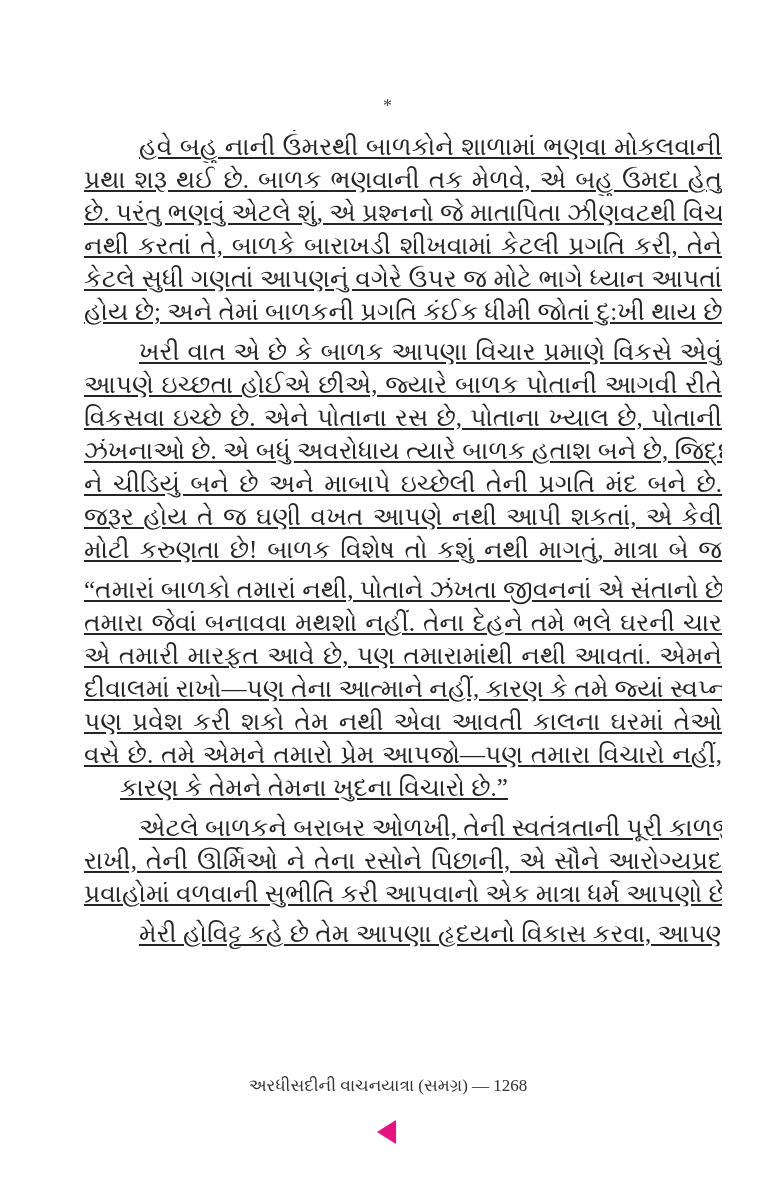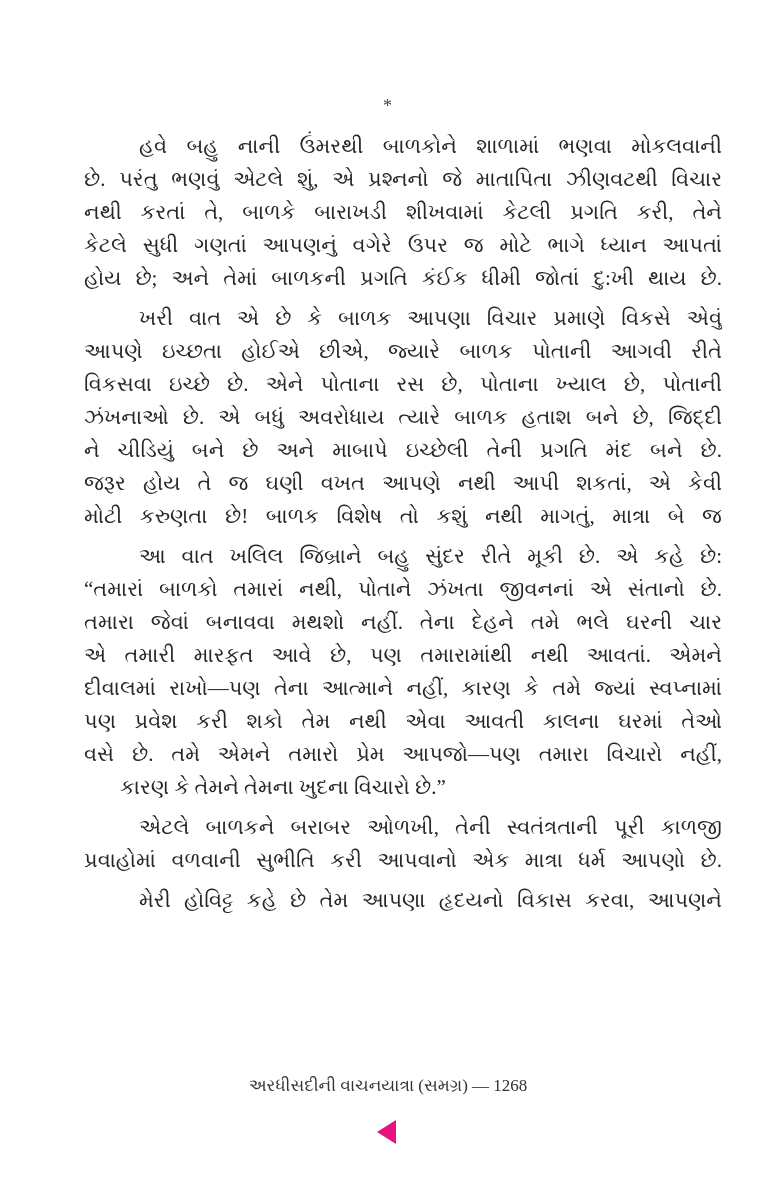--- a/index.html
+++ b/index.html
@@ -28,28 +28,29 @@
   .text-block {
     position: absolute;
     top: 130px;
     left: 84px;
     width: 638px;
   }
   .para {
     margin: 0 0 7px 0;
   }
   .line {
-    font-size: 21px;
+    font-size: 25px;
     line-height: 33px;
     white-space: nowrap;
     text-align: justify;
     
     text-align-last: justify;
     overflow: hidden;
     color: #262626;
+    text-decoration: underline;
   }
   .line.first {
     padding-left: 55px;
   }
   .line.short {
     text-align: left;
     text-align-last: left;
     margin-left: 36px;
   }
   .footer {
@@ -74,46 +75,47 @@
   }
 </style>
 </head>
 <body>
 
 <div class="divider-star">*</div>
 
 <div class="text-block">
     <div class="para">
       <div class="line first">હવે બહુ નાની ઉંમરથી બાળકોને શાળામાં ભણવા મોકલવાની</div>
+      <div class="line">પ્રથા શરૂ થઈ છે. બાળક ભણવાની તક મેળવે, એ બહુ ઉમદા હેતુ</div>
       <div class="line">છે. પરંતુ ભણવું એટલે શું, એ પ્રશ્નનો જે માતાપિતા ઝીણવટથી વિચાર</div>
       <div class="line">નથી કરતાં તે, બાળકે બારાખડી શીખવામાં કેટલી પ્રગતિ કરી, તેને</div>
       <div class="line">કેટલે સુધી ગણતાં આપણનું વગેરે ઉપર જ મોટે ભાગે ધ્યાન આપતાં</div>
       <div class="line">હોય છે; અને તેમાં બાળકની પ્રગતિ કંઈક ધીમી જોતાં દુ:ખી થાય છે.</div>
     </div>
     <div class="para">
       <div class="line first">ખરી વાત એ છે કે બાળક આપણા વિચાર પ્રમાણે વિકસે એવું</div>
       <div class="line">આપણે ઇચ્છતા હોઈએ છીએ, જ્યારે બાળક પોતાની આગવી રીતે</div>
       <div class="line">વિકસવા ઇચ્છે છે. એને પોતાના રસ છે, પોતાના ખ્યાલ છે, પોતાની</div>
       <div class="line">ઝંખનાઓ છે. એ બધું અવરોધાય ત્યારે બાળક હતાશ બને છે, જિદ્દી</div>
       <div class="line">ને ચીડિયું બને છે અને માબાપે ઇચ્છેલી તેની પ્રગતિ મંદ બને છે.</div>
       <div class="line">જરૂર હોય તે જ ઘણી વખત આપણે નથી આપી શકતાં, એ કેવી</div>
       <div class="line">મોટી કરુણતા છે! બાળક વિશેષ તો કશું નથી માગતું, માત્રા બે જ</div>
     </div>
     <div class="para">
-      <div class="line first">આ વાત ખલિલ જિબ્રાને બહુ સુંદર રીતે મૂકી છે. એ કહે છે:</div>
       <div class="line">“તમારાં બાળકો તમારાં નથી, પોતાને ઝંખતા જીવનનાં એ સંતાનો છે.</div>
       <div class="line">તમારા જેવાં બનાવવા મથશો નહીં. તેના દેહને તમે ભલે ઘરની ચાર</div>
       <div class="line">એ તમારી મારફત આવે છે, પણ તમારામાંથી નથી આવતાં. એમને</div>
       <div class="line">દીવાલમાં રાખો—પણ તેના આત્માને નહીં, કારણ કે તમે જ્યાં સ્વપ્નામાં</div>
       <div class="line">પણ પ્રવેશ કરી શકો તેમ નથી એવા આવતી કાલના ઘરમાં તેઓ</div>
       <div class="line">વસે છે. તમે એમને તમારો પ્રેમ આપજો—પણ તમારા વિચારો નહીં,</div>
       <div class="line short">કારણ કે તેમને તેમના ખુદના વિચારો છે.”</div>
     </div>
     <div class="para">
       <div class="line first">એટલે બાળકને બરાબર ઓળખી, તેની સ્વતંત્રતાની પૂરી કાળજી</div>
+      <div class="line">રાખી, તેની ઊર્મિઓ ને તેના રસોને પિછાની, એ સૌને આરોગ્યપ્રદ</div>
       <div class="line">પ્રવાહોમાં વળવાની સુભીતિ કરી આપવાનો એક માત્રા ધર્મ આપણો છે.</div>
     </div>
     <div class="para">
       <div class="line first">મેરી હોવિટ્ટ કહે છે તેમ આપણા હૃદયનો વિકાસ કરવા, આપણને</div>
     </div>
   </div>
 
 <div class="footer">અરધીસદીની વાચનયાત્રા (સમગ્ર) — 1268</div>
 
 <div class="nav-triangle" style="border-right-color: rgb(229, 18, 127);"></div>

